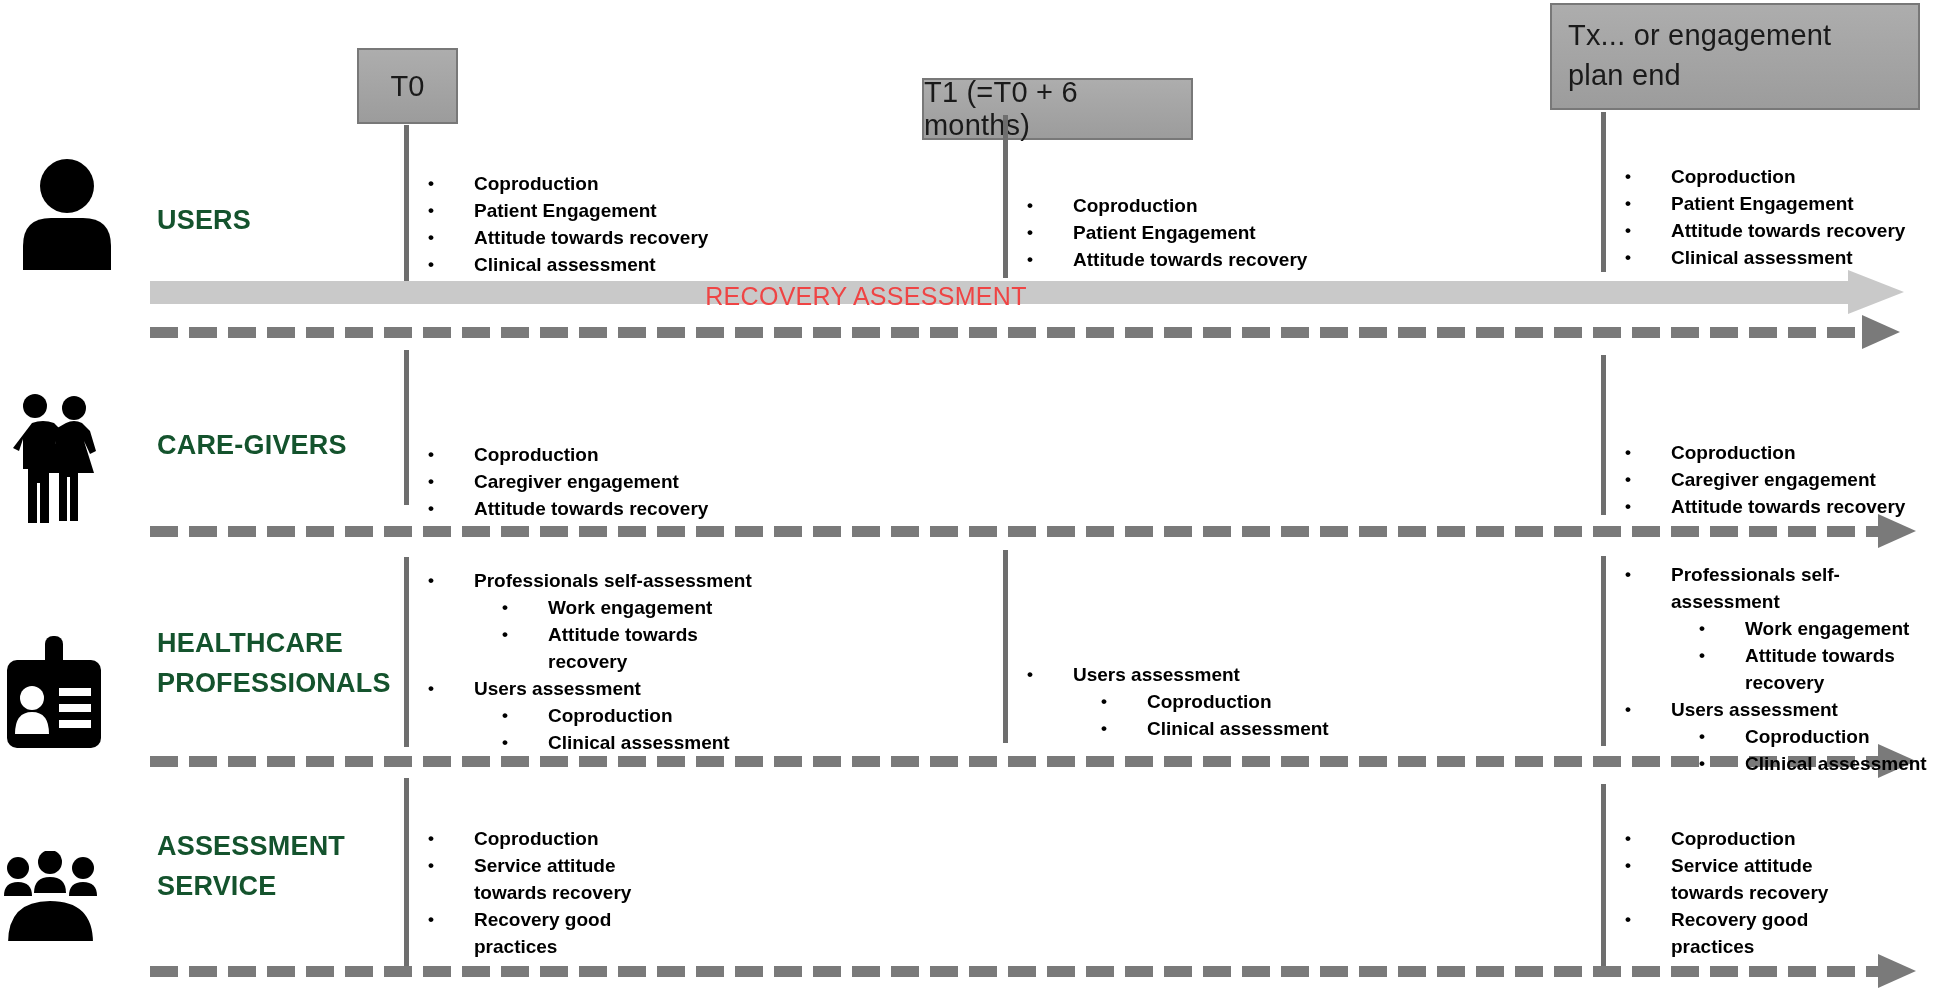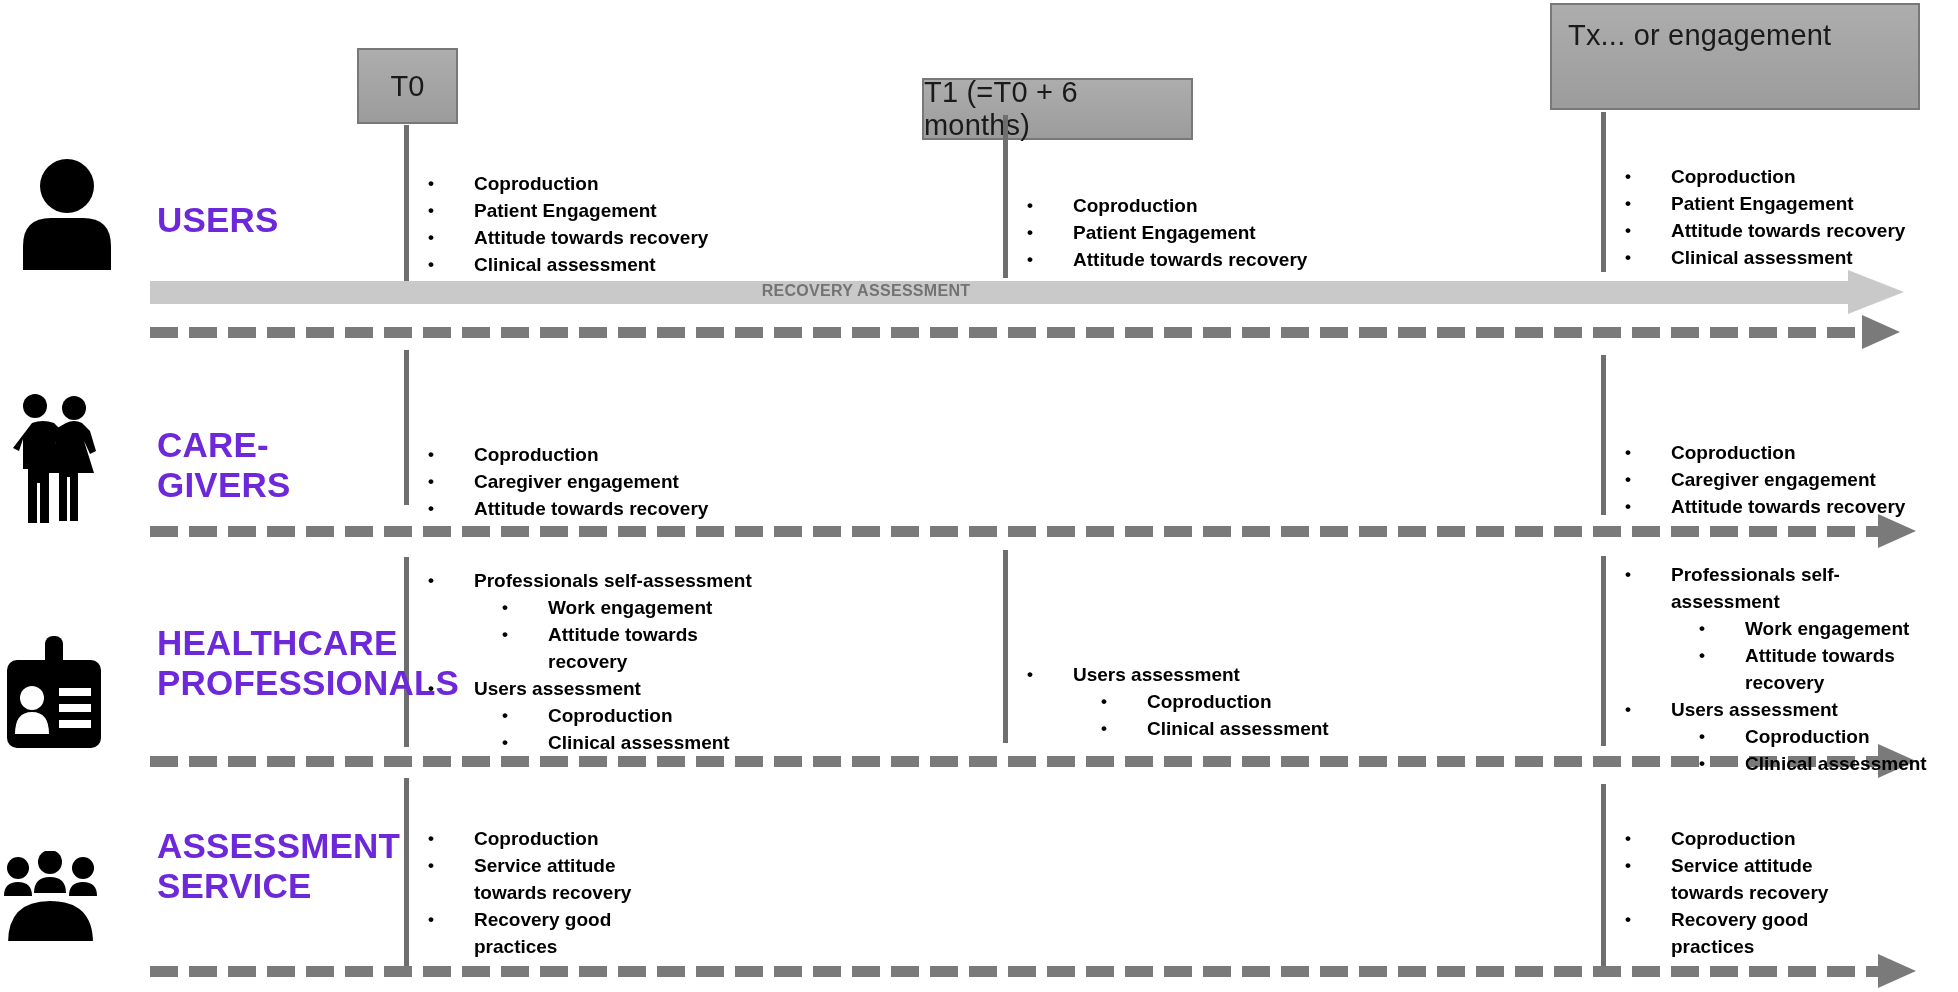--- a/index.html
+++ b/index.html
@@ -20,37 +20,37 @@
   
   .vline{position:absolute; width:5px; background:#6e6e6e;}
   
   .banner-body{position:absolute; background:#c9c9c9;}
   .banner-head{
     position:absolute; width:0; height:0;
     border-top:22px solid transparent; border-bottom:22px solid transparent;
     border-left:56px solid #c9c9c9;
   }
   .banner-label{
-    position:absolute; font-weight:bold; font-size:16px; letter-spacing:0.3px;
-    text-align:center; color:#737373;
+    position:absolute; font-weight:normal; font-size:25px; letter-spacing:0.3px;
+    text-align:center; color:#ef4444;
   }
   
   .dash{
     position:absolute; height:11px;
     background:repeating-linear-gradient(to right,#7a7a7a 0 28px,transparent 28px 39px);
   }
   .dash-head{
     position:absolute; width:0; height:0;
     border-top:17px solid transparent; border-bottom:17px solid transparent;
     border-left:38px solid #7a7a7a;
   }
   
   .rowlabel{
-    position:absolute; font-weight:bold; font-size:35px; line-height:40px;
-    color:#6d28d9; width:235px; letter-spacing:0.2px;
+    position:absolute; font-weight:bold; font-size:27px; line-height:40px;
+    color:#14532d; width:235px; letter-spacing:0.2px;
   }
   
   .bullets{position:absolute; font-size:19px; font-weight:bold; width:340px;}
   .bl{display:flex; line-height:27px;}
   .bl .dot{width:58px; padding-left:12px; box-sizing:border-box; flex:none; font-size:17px;}
   .bl.lvl2{margin-left:74px;}
   .bl.cont{padding-left:58px;}
   .icon{position:absolute;}
   .icon svg{display:block;}
 </style>
@@ -61,20 +61,21 @@
 
   <div class="timebox" style="left:357px; top:48px; width:101px; height:76px;">
     <span>T0</span>
   </div>
   <div class="timebox" style="left:922px; top:50px; width:271px; height:62px;margin-top:28px;">
     <span>T1 (=T0 + 6 months)</span>
   </div>
   <div class="timebox left" style="left:1550px; top:3px; width:370px; height:107px;">
     <div class="txlines">
       <div>Tx... or engagement</div>
+      <div>plan end</div>
     </div>
   </div>
 
   <div class="vline" style="left:404px; top:125px; height:156px;"></div>
   <div class="vline" style="left:1003px; top:115px; height:163px;"></div>
   <div class="vline" style="left:1601px; top:112px; height:160px;"></div>
 
   <div class="vline" style="left:404px; top:350px; height:155px;"></div>
   <div class="vline" style="left:1601px; top:355px; height:160px;"></div>
 

